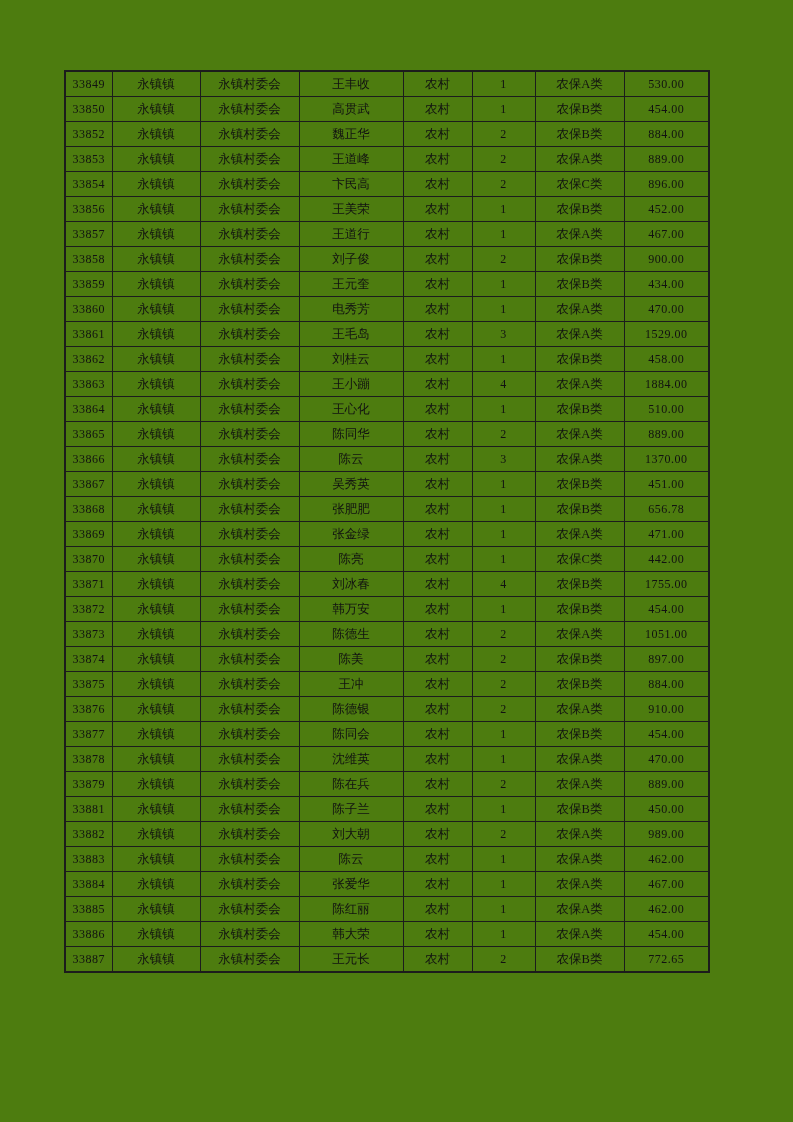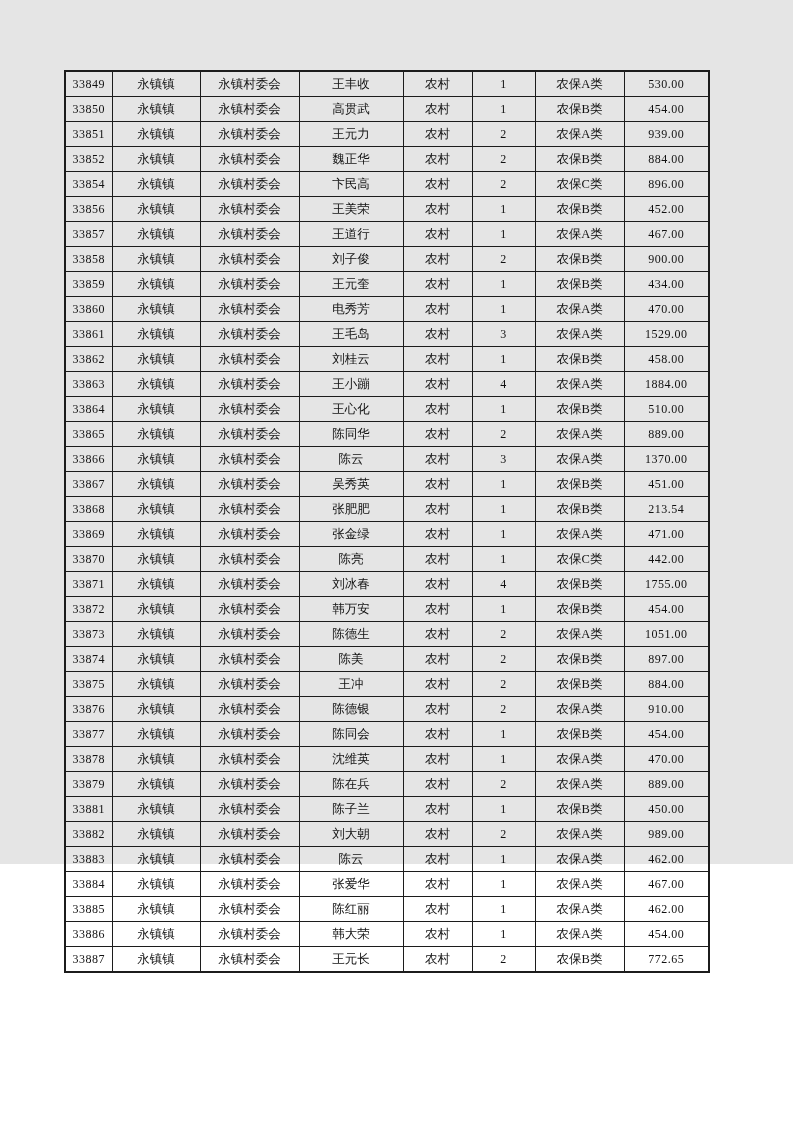--- a/index.html
+++ b/index.html
@@ -13,22 +13,22 @@
     position: relative;
     font-family: "Liberation Serif", "DejaVu Serif", serif;
     color: #1a1a1a;
     overflow: hidden;
   }
   .page {
     position: absolute;
     left: 0;
     top: 0;
     width: 793px;
-    height: 864px;
-    background: #e5e5e5;
+    height: 1122px;
+    background: #4d7c0f;
   }
   table.records {
     position: absolute;
     left: 64px;
     top: 70px;
     width: 644px;
     border-collapse: collapse;
     table-layout: fixed;
     border: 2px solid #1c1c1c;
   }
@@ -79,38 +79,38 @@
           <td class="num">33850</td>
           <td>永镇镇</td>
           <td>永镇村委会</td>
           <td>高贯武</td>
           <td>农村</td>
           <td class="num">1</td>
           <td>农保B类</td>
           <td class="num">454.00</td>
         </tr>
         <tr>
-          <td class="num">33851</td>
-          <td>永镇镇</td>
-          <td>永镇村委会</td>
-          <td>王元力</td>
-          <td>农村</td>
-          <td class="num">2</td>
-          <td>农保A类</td>
-          <td class="num">939.00</td>
-        </tr>
-        <tr>
           <td class="num">33852</td>
           <td>永镇镇</td>
           <td>永镇村委会</td>
           <td>魏正华</td>
           <td>农村</td>
           <td class="num">2</td>
           <td>农保B类</td>
           <td class="num">884.00</td>
+        </tr>
+        <tr>
+          <td class="num">33853</td>
+          <td>永镇镇</td>
+          <td>永镇村委会</td>
+          <td>王道峰</td>
+          <td>农村</td>
+          <td class="num">2</td>
+          <td>农保A类</td>
+          <td class="num">889.00</td>
         </tr>
         <tr>
           <td class="num">33854</td>
           <td>永镇镇</td>
           <td>永镇村委会</td>
           <td>卞民高</td>
           <td>农村</td>
           <td class="num">2</td>
           <td>农保C类</td>
           <td class="num">896.00</td>
@@ -236,21 +236,21 @@
           <td class="num">451.00</td>
         </tr>
         <tr>
           <td class="num">33868</td>
           <td>永镇镇</td>
           <td>永镇村委会</td>
           <td>张肥肥</td>
           <td>农村</td>
           <td class="num">1</td>
           <td>农保B类</td>
-          <td class="num">213.54</td>
+          <td class="num">656.78</td>
         </tr>
         <tr>
           <td class="num">33869</td>
           <td>永镇镇</td>
           <td>永镇村委会</td>
           <td>张金绿</td>
           <td>农村</td>
           <td class="num">1</td>
           <td>农保A类</td>
           <td class="num">471.00</td>

